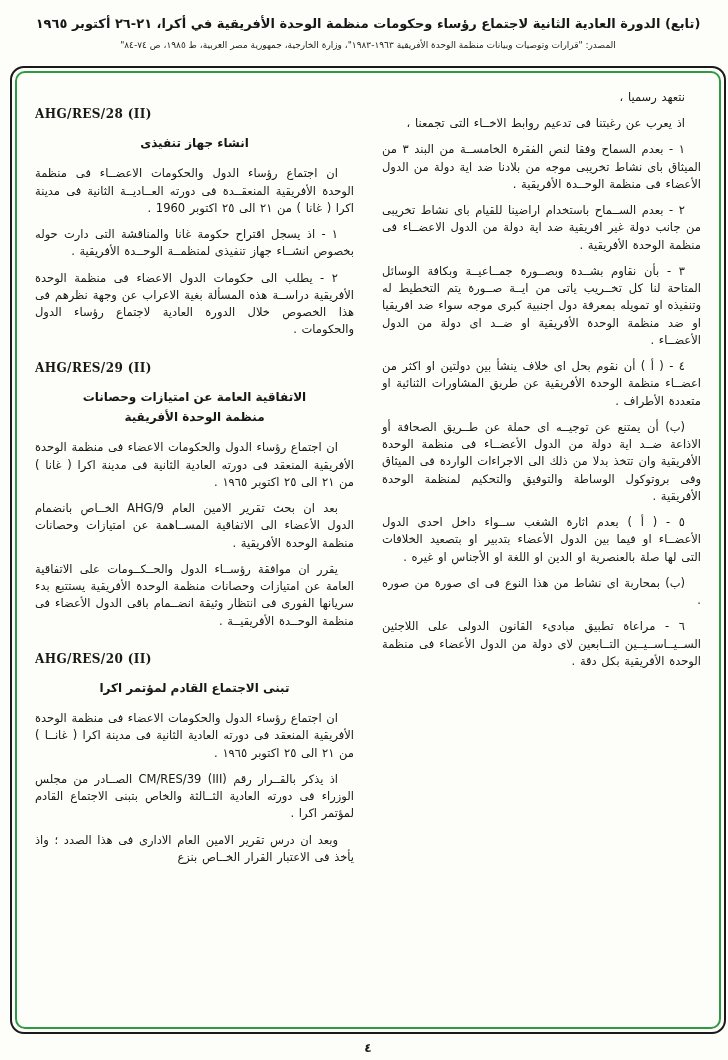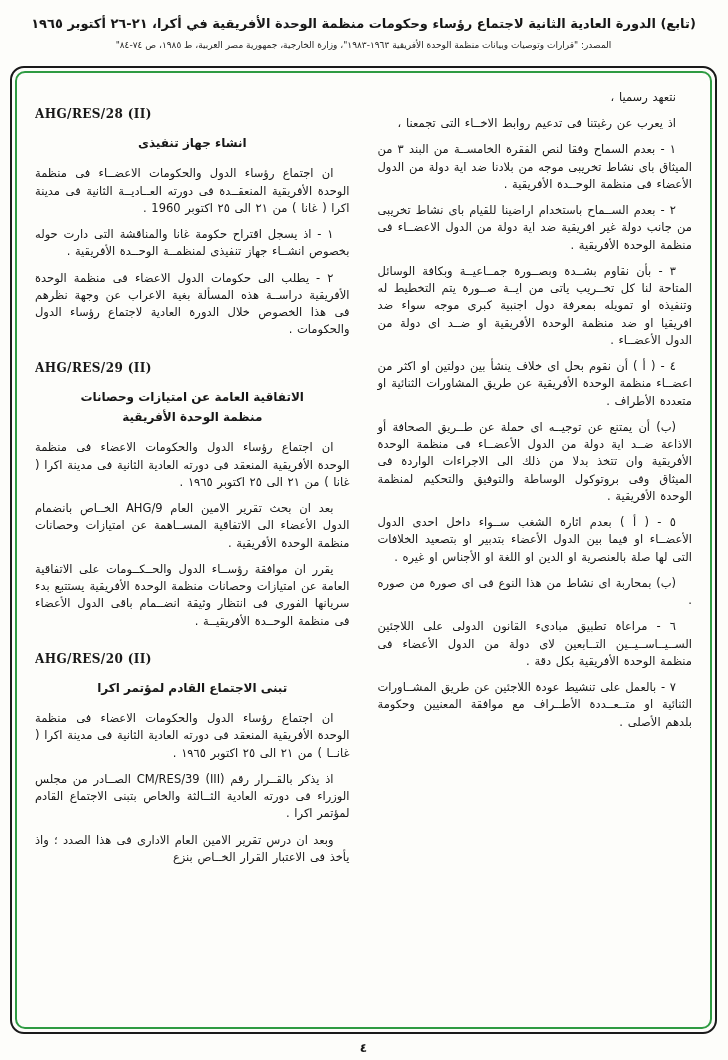--- a/index.html
+++ b/index.html
@@ -5,21 +5,21 @@
   * { margin: 0; padding: 0; box-sizing: border-box; }
   html, body { width: 728px; height: 1060px; }
   body {
     background: #fdfdfa;
     color: #171717;
     font-family: "DejaVu Sans", sans-serif;
     overflow: hidden;
   }
   .page {
     width: 728px; height: 1060px;
-    padding: 14px 9px 0 8px;
+    padding: 14px 0 0 8px;
     display: flex; flex-direction: column;
   }
   .doc-header {
     direction: rtl;
     text-align: center;
     margin: 2px 6px 8px 6px;
   }
   .doc-title {
     font-size: 13px;
     font-weight: bold;
@@ -108,21 +108,20 @@
           <p class="para indent">نتعهد رسميا ،</p>
           <p class="para indent">اذ يعرب عن رغبتنا فى تدعيم روابط الاخــاء التى تجمعنا ،</p>
           <p class="para indent">١ - بعدم السماح وفقا لنص الفقرة الخامســة من البند ٣ من الميثاق باى نشاط تخريبى موجه من بلادنا ضد اية دولة من الدول الأعضاء فى منظمة الوحــدة الأفريقية .</p>
           <p class="para indent">٢ - بعدم الســماح باستخدام اراضينا للقيام باى نشاط تخريبى من جانب دولة غير افريقية ضد اية دولة من الدول الاعضــاء فى منظمة الوحدة الأفريقية .</p>
           <p class="para indent">٣ - بأن نقاوم بشــدة وبصــورة جمــاعيــة وبكافة الوسائل المتاحة لنا كل تخــريب ياتى من ايــة صــورة يتم التخطيط له وتنفيذه او تمويله بمعرفة دول اجنبية كبرى موجه سواء ضد افريقيا او ضد منظمة الوحدة الأفريقية او ضــد اى دولة من الدول الأعضــاء .</p>
           <p class="para indent">٤ - ( أ ) أن نقوم بحل اى خلاف ينشأ بين دولتين او اكثر من اعضــاء منظمة الوحدة الأفريقية عن طريق المشاورات الثنائية او متعددة الأطراف .</p>
           <p class="para indent">(ب) أن يمتنع عن توجيــه اى حملة عن طــريق الصحافة أو الاذاعة ضــد اية دولة من الدول الأعضــاء فى منظمة الوحدة الأفريقية وان تتخذ بدلا من ذلك الى الاجراءات الواردة فى الميثاق وفى بروتوكول الوساطة والتوفيق والتحكيم لمنظمة الوحدة الأفريقية .</p>
           <p class="para indent">٥ - ( أ ) بعدم اثارة الشغب ســواء داخل احدى الدول الأعضــاء او فيما بين الدول الأعضاء بتدبير او بتصعيد الخلافات التى لها صلة بالعنصرية او الدين او اللغة او الأجناس او غيره .</p>
           <p class="para indent">(ب) بمحاربة اى نشاط من هذا النوع فى اى صورة من صوره .</p>
           <p class="para indent">٦ - مراعاة تطبيق مبادىء القانون الدولى على اللاجئين الســيــاســيــين التــابعين لاى دولة من الدول الأعضاء فى منظمة الوحدة الأفريقية بكل دقة .</p>
-          <p class="para indent">٧ - بالعمل على تنشيط عودة اللاجئين عن طريق المشــاورات الثنائية او متــعــددة الأطــراف مع موافقة المعنيين وحكومة بلدهم الأصلى .</p>
         </section>
 
         <section class="col">
           <div class="res-code first">AHG/RES/28 (II)</div>
           <h3 class="res-title">انشاء جهاز تنفيذى</h3>
           <p class="para indent">ان اجتماع رؤساء الدول والحكومات الاعضــاء فى منظمة الوحدة الأفريقية المنعقــدة فى دورته العــاديــة الثانية فى مدينة اكرا ( غانا ) من ٢١ الى ٢٥ اكتوبر 1960 .</p>
           <p class="para indent">١ - اذ يسجل اقتراح حكومة غانا والمناقشة التى دارت حوله بخصوص انشــاء جهاز تنفيذى لمنظمــة الوحــدة الأفريقية .</p>
           <p class="para indent">٢ - يطلب الى حكومات الدول الاعضاء فى منظمة الوحدة الأفريقية دراســة هذه المسألة بغية الاعراب عن وجهة نظرهم فى هذا الخصوص خلال الدورة العادية لاجتماع رؤساء الدول والحكومات .</p>
 
           <div class="res-code">AHG/RES/29 (II)</div>

